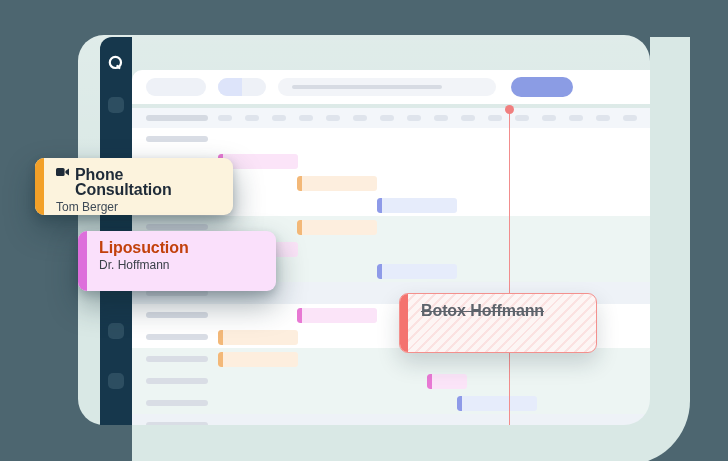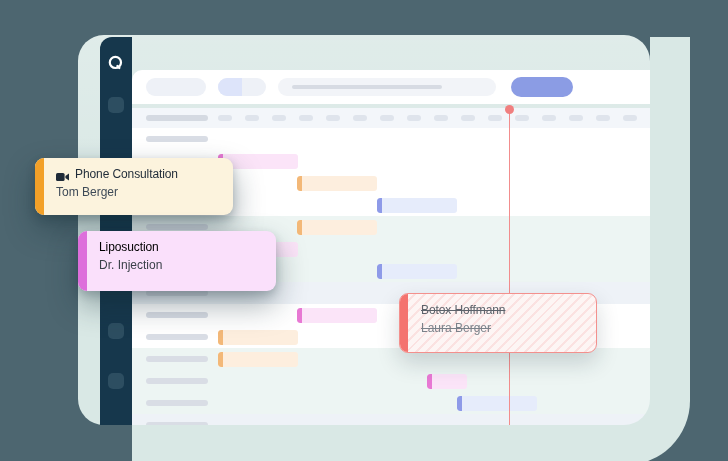--- a/index.html
+++ b/index.html
@@ -252,26 +252,26 @@
     left: 0; top: 0; bottom: 0;
     width: 9px;
   }
   .callout .body {
     position: absolute;
     left: 9px; right: 0; top: 0; bottom: 0;
     padding: 9px 12px 0 12px;
     box-sizing: border-box;
   }
   .callout .title {
-    font-size: 12px;
-    font-weight: normal;
+    font-size: 16px;
+    font-weight: bold;
     letter-spacing: -0.1px;
     line-height: 15px;
     display: flex;
-    align-items: flex-end;
+    align-items: flex-start;
     gap: 6px;
   }
   .callout .sub {
     font-size: 12px;
     line-height: 17px;
     margin-top: 2px;
   }
   .callout .cam { width: 13px; height: 10px; flex: 0 0 auto; display: block; }
 
   
@@ -286,21 +286,21 @@
   #card-phone .sub { color: #3e4a57; }
 
   
   #card-lipo {
     left: 78px; top: 231px;
     width: 198px; height: 60px;
     background: #fae0fb;
     box-shadow: 0 14px 30px rgba(20,45,55,0.38), 0 4px 10px rgba(20,45,55,0.20);
   }
   #card-lipo .bar { background: #dd6fdb; }
-  #card-lipo .title { color: #000000; }
+  #card-lipo .title { color: #c2410c; }
   #card-lipo .sub { color: #3a4049; }
 
   
   #card-botox {
     left: 399px; top: 293px;
     width: 198px; height: 60px;
     background:
       repeating-linear-gradient(-45deg,
         rgba(240,125,125,0.16) 0px,
         rgba(240,125,125,0.16) 2px,
@@ -468,27 +468,26 @@
       <div class="sub">Tom Berger</div>
     </div>
   </div>
 
   <div class="callout" id="card-lipo">
     <span class="bar"></span>
     <div class="body">
       <div class="title">
         <span>Liposuction</span>
       </div>
-      <div class="sub">Dr. Injection</div>
+      <div class="sub">Dr. Hoffmann</div>
     </div>
   </div>
 
   <div class="callout" id="card-botox">
     <span class="bar"></span>
     <div class="body">
       <div class="title">
         <span>Botox Hoffmann</span>
       </div>
-      <div class="sub">Laura Berger</div>
     </div>
   </div>
 
 </div>
 
 </body></html>

